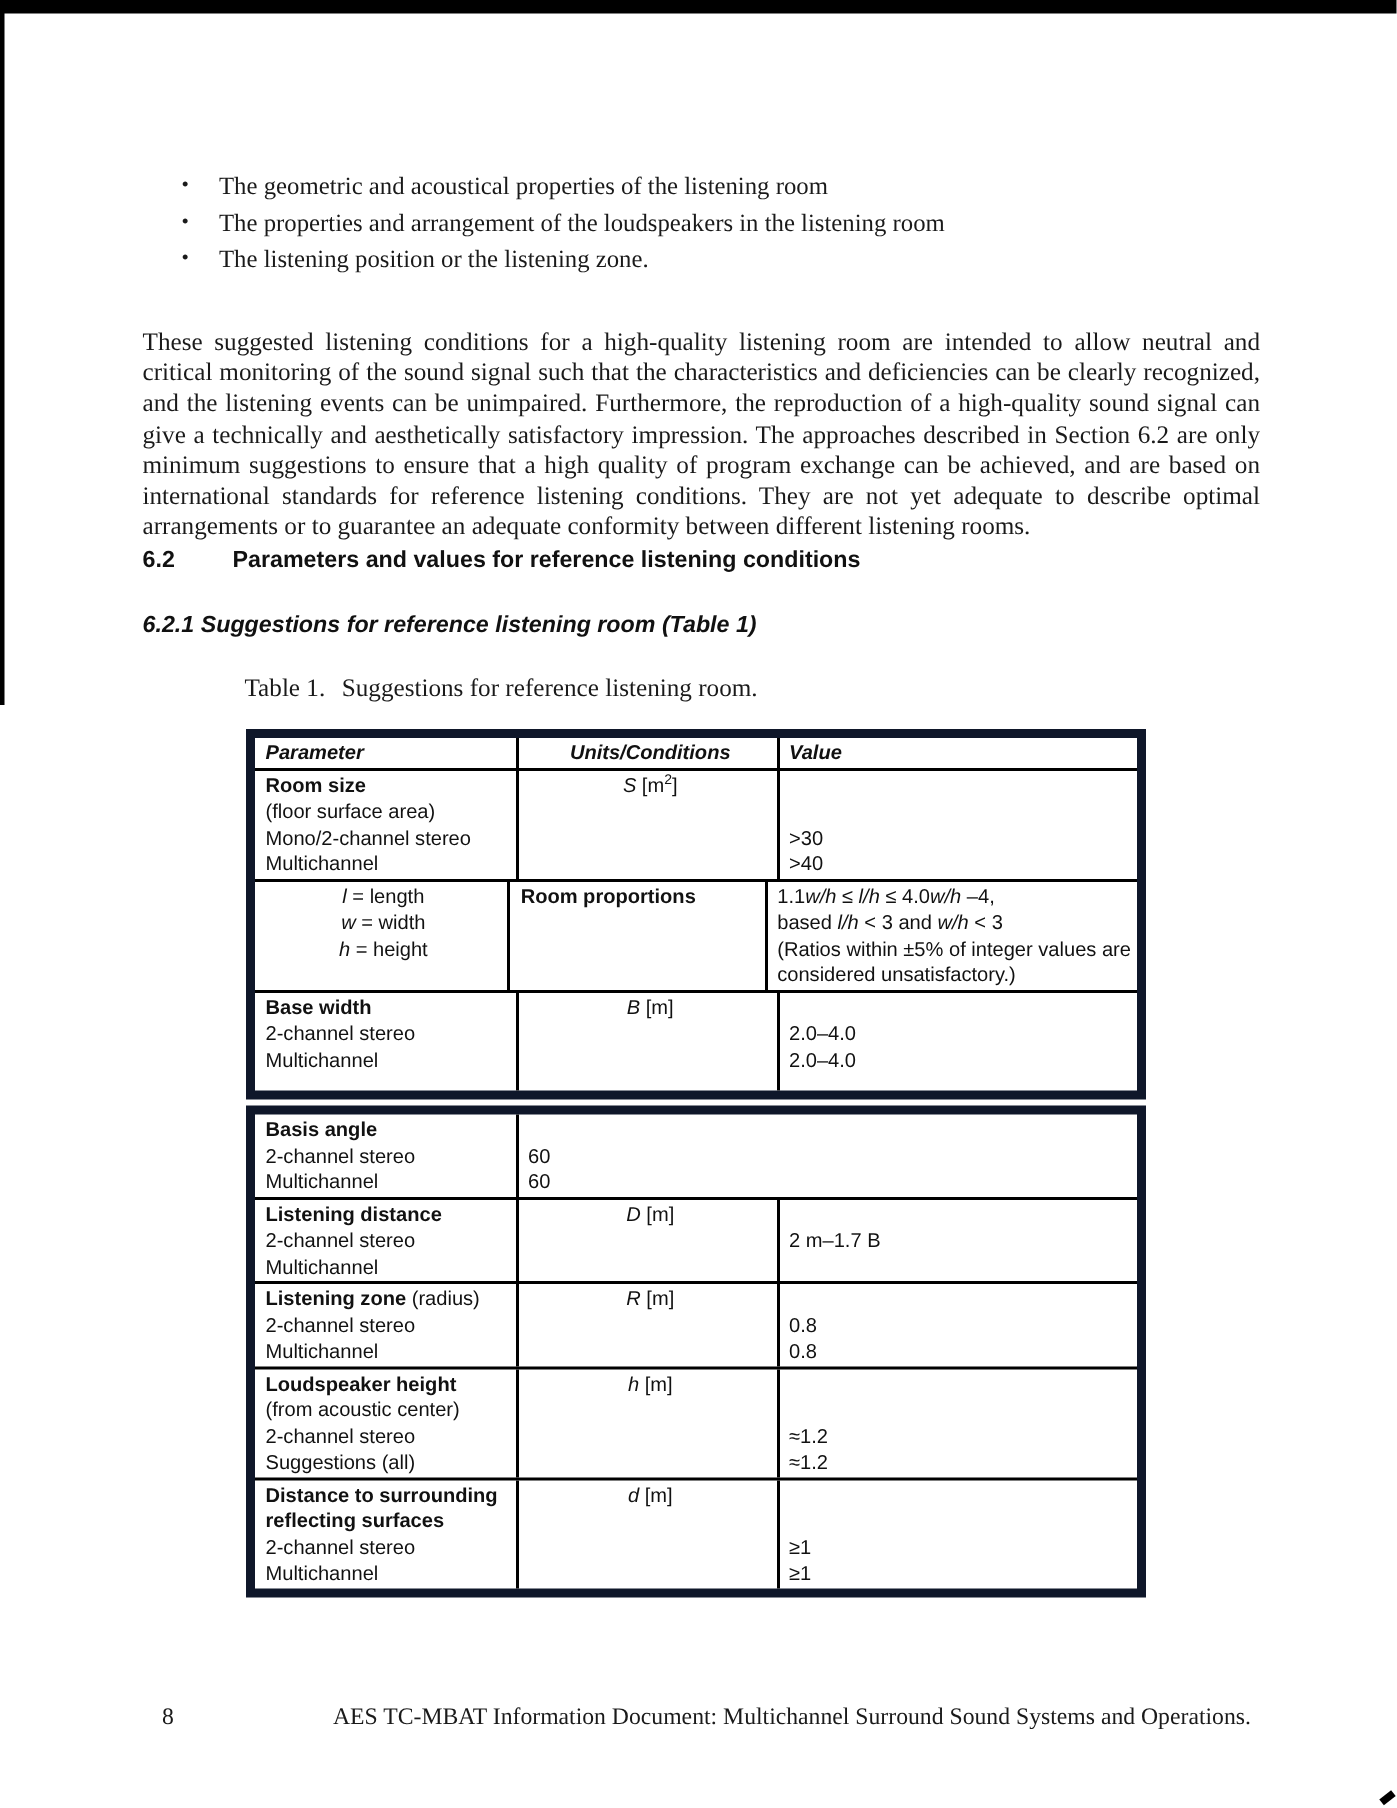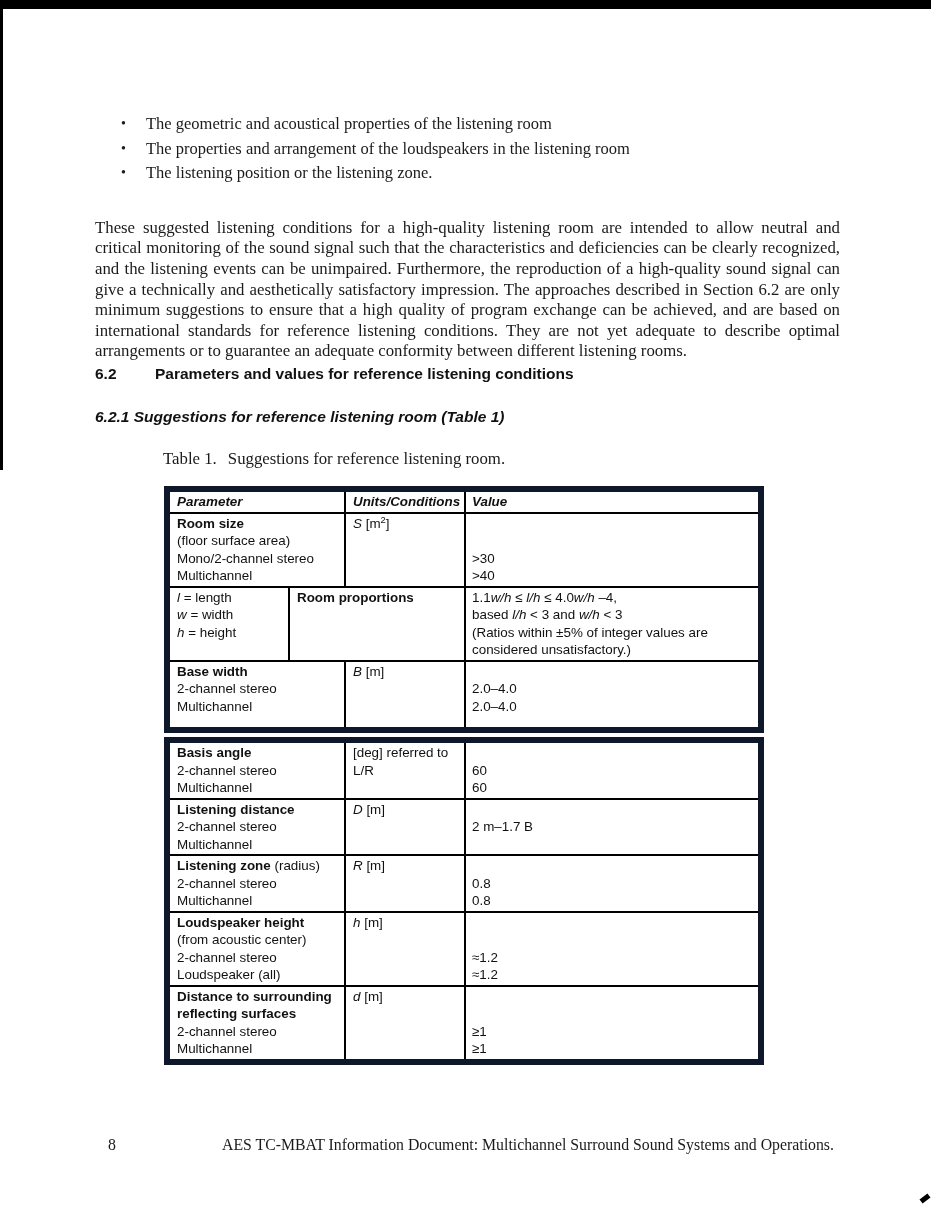--- a/index.html
+++ b/index.html
@@ -34,21 +34,21 @@
     font-family:"Liberation Sans", sans-serif; font-size:13.4px; color:#111;
     box-sizing:border-box;
   }
   .tblock { border:6px solid #0f172a; background:#fff; box-sizing:border-box; }
   .tblock + .tblock { margin-top:4px; }
   .trow { display:flex; }
   .trow + .trow { border-top:2px solid #000; }
   .trow.xpad .tc { padding-bottom:12px; }
   .tc { padding:1px 4px 1px 7px; box-sizing:border-box; }
   .tc1 { width:176px; border-right:2px solid #000; }
-  .tc2 { width:120px; border-right:2px solid #000; }
+  .tc2 { width:174px; border-right:2px solid #000;text-align:center; }
   .tc3 { flex:1; padding-left:6px; }
   .tline { line-height:17.5px; min-height:17.5px; white-space:nowrap; }
   .thead .tc { font-weight:bold; font-style:italic; }
   .seg-b { font-weight:bold; }
   .seg-i { font-style:italic; }
   .ref-table sup { font-size:0.7em; line-height:0; }
 
   .page-footer { position:absolute; top:1136px; left:0; width:931px; font-size:15.8px; }
   .page-footer .pnum { position:absolute; left:108px; }
   .page-footer .ftext { position:absolute; left:222px; }
@@ -158,25 +158,20 @@
         </div>
       </div>
     </div>
     <div class="tblock">
       <div class="trow">
         <div class="tc tc1">
           <div class="tline"><span class="seg-b">Basis angle</span></div>
           <div class="tline"><span>2-channel stereo</span></div>
           <div class="tline"><span>Multichannel</span></div>
         </div>
-        <div class="tc tc2">
-          <div class="tline"><span>[deg] referred to</span></div>
-          <div class="tline"><span>L/R</span></div>
-          <div class="tline">&nbsp;</div>
-        </div>
         <div class="tc tc3">
           <div class="tline">&nbsp;</div>
           <div class="tline"><span>60</span></div>
           <div class="tline"><span>60</span></div>
         </div>
       </div>
       <div class="trow">
         <div class="tc tc1">
           <div class="tline"><span class="seg-b">Listening distance</span></div>
           <div class="tline"><span>2-channel stereo</span></div>
@@ -208,21 +203,21 @@
           <div class="tline">&nbsp;</div>
           <div class="tline"><span>0.8</span></div>
           <div class="tline"><span>0.8</span></div>
         </div>
       </div>
       <div class="trow">
         <div class="tc tc1">
           <div class="tline"><span class="seg-b">Loudspeaker height</span></div>
           <div class="tline"><span>(from acoustic center)</span></div>
           <div class="tline"><span>2-channel stereo</span></div>
-          <div class="tline"><span>Loudspeaker (all)</span></div>
+          <div class="tline"><span>Suggestions (all)</span></div>
         </div>
         <div class="tc tc2">
           <div class="tline"><span class="seg-i">h</span><span> [m]</span></div>
           <div class="tline">&nbsp;</div>
           <div class="tline">&nbsp;</div>
           <div class="tline">&nbsp;</div>
         </div>
         <div class="tc tc3">
           <div class="tline">&nbsp;</div>
           <div class="tline">&nbsp;</div>

